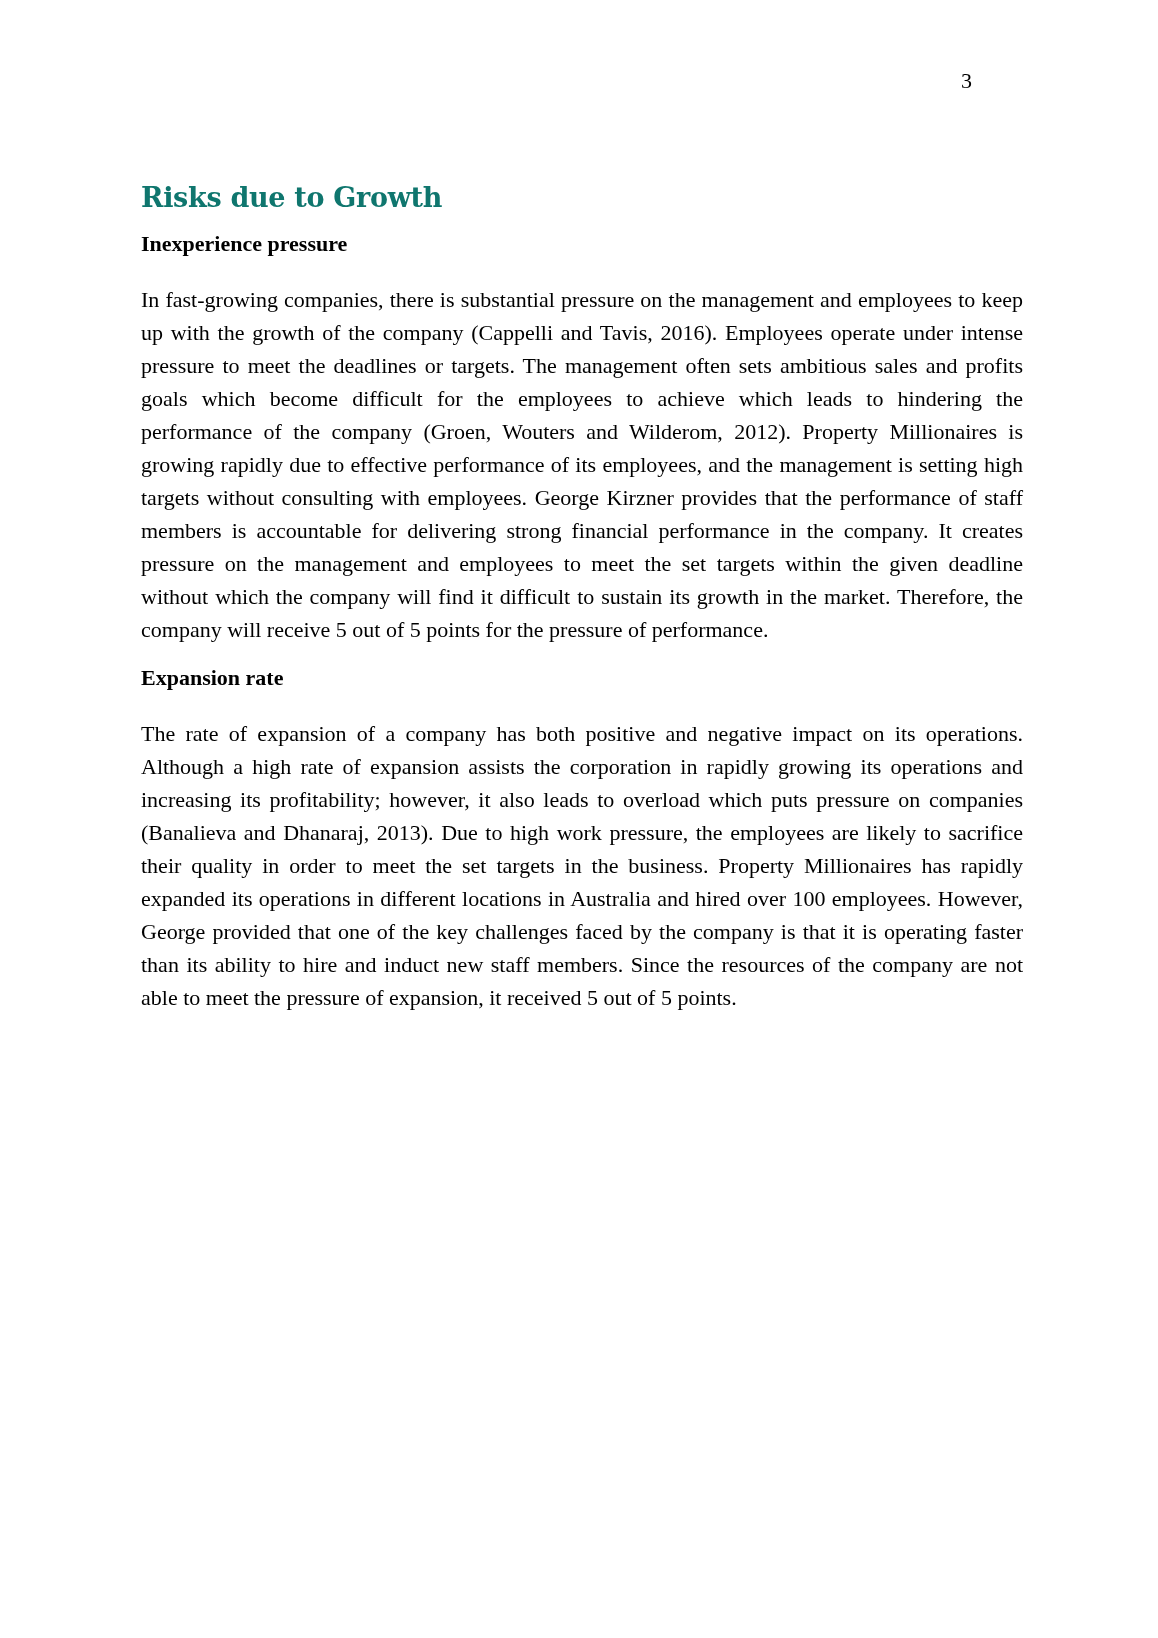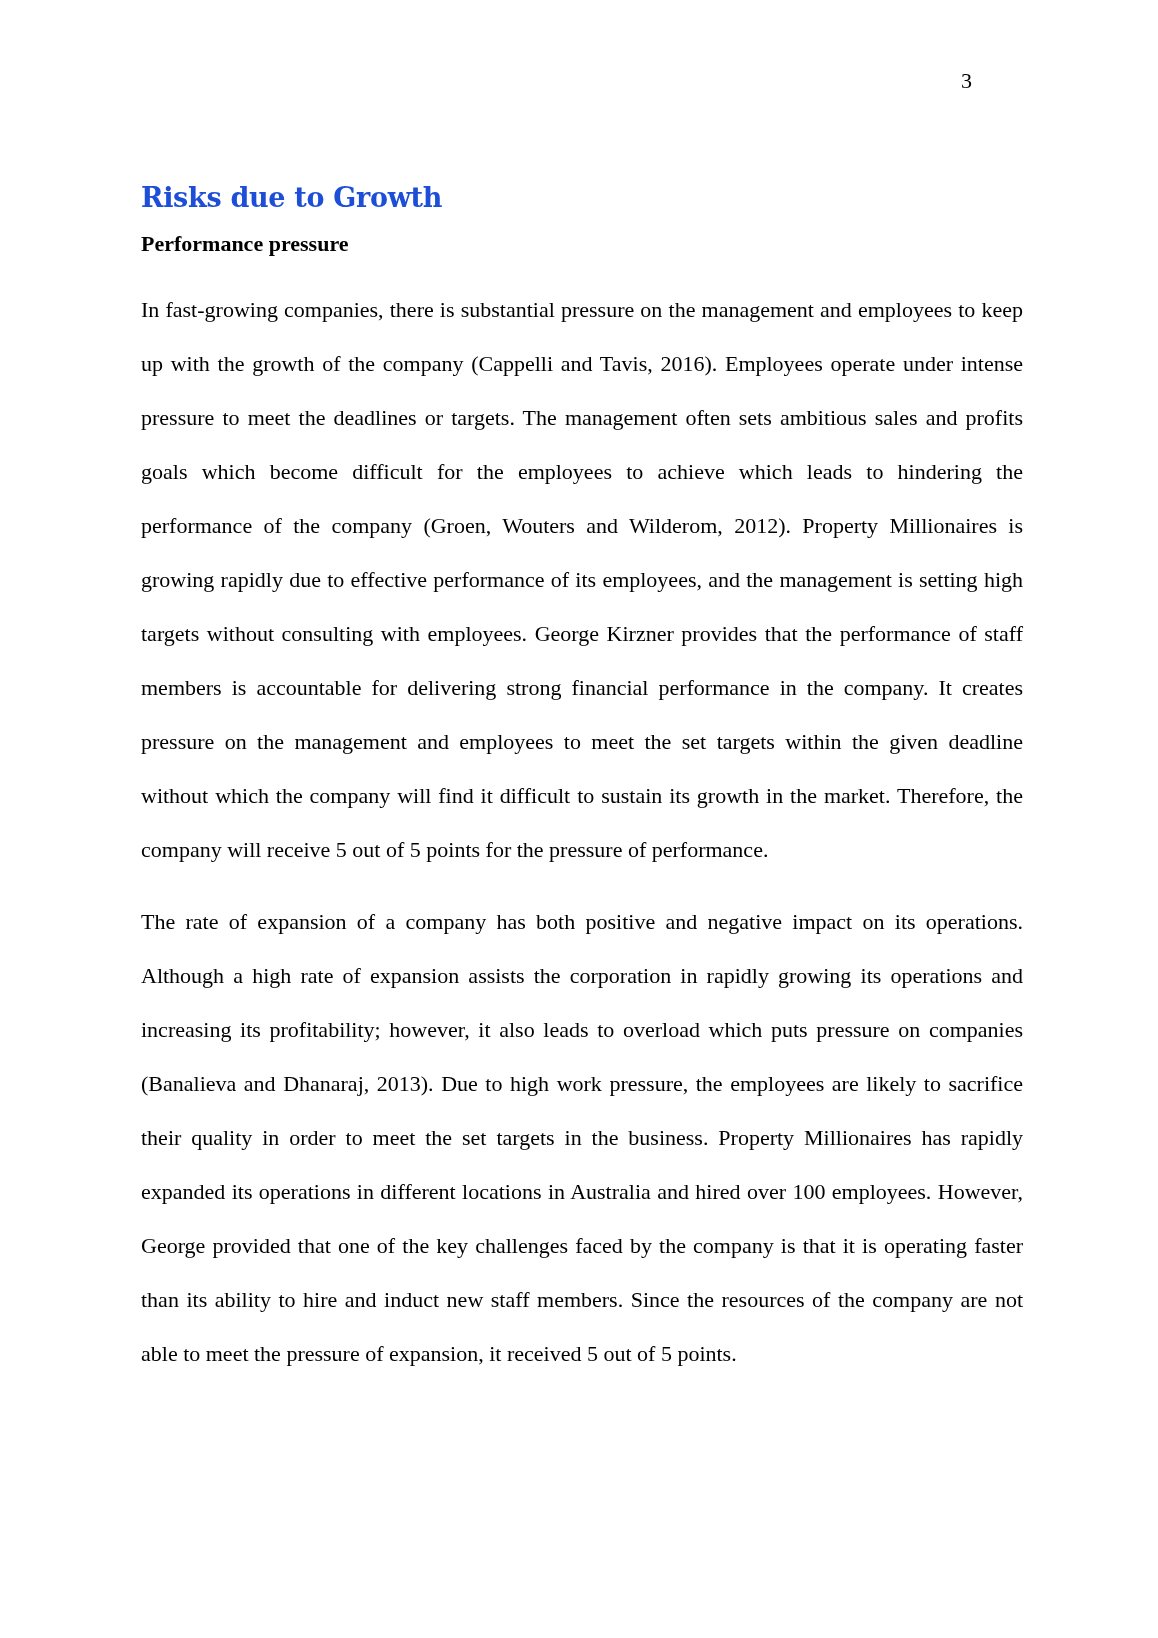--- a/index.html
+++ b/index.html
@@ -8,38 +8,39 @@
   .page-number {
     position: absolute; right: 186px; top: 68px;
     font-family: "Liberation Serif", serif; font-size: 22px; color: #000;
   }
   .content {
     position: absolute; left: 141px; top: 182px; width: 882px;
     font-family: "Liberation Serif", serif; color: #000;
   }
   .heading1 {
     font-family: "DejaVu Serif", serif; font-weight: bold;
-    font-size: 27px; color: #1d4ed8; margin: 0 0 16px 0; line-height: 1.2;
+    font-size: 27px; color: #0f766e; margin: 0 0 16px 0; line-height: 1.2;
     letter-spacing: -0.3px;
   }
   .heading2 {
     font-family: "Liberation Serif", serif; font-weight: bold;
     font-size: 22px; margin: 0 0 24px 0; line-height: 1.3;
   }
   .para {
-    font-size: 22px; line-height: 54px; text-align: justify; margin: 0 0 18px 0;
+    font-size: 22px; line-height: 33px; text-align: justify; margin: 0 0 18px 0;
   }
 </style>
 </head>
 <body>
 
 <div class="page">
   <div class="page-number">3</div>
   <div class="content">
     <h1 class="heading1">Risks due to Growth</h1>
 
-    <h2 class="heading2">Performance pressure</h2>
+    <h2 class="heading2">Inexperience pressure</h2>
     <p class="para">In fast-growing companies, there is substantial pressure on the management and employees to keep up with the growth of the company (Cappelli and Tavis, 2016). Employees operate under intense pressure to meet the deadlines or targets. The management often sets ambitious sales and profits goals which become difficult for the employees to achieve which leads to hindering the performance of the company (Groen, Wouters and Wilderom, 2012). Property Millionaires is growing rapidly due to effective performance of its employees, and the management is setting high targets without consulting with employees. George Kirzner provides that the performance of staff members is accountable for delivering strong financial performance in the company. It creates pressure on the management and employees to meet the set targets within the given deadline without which the company will find it difficult to sustain its growth in the market. Therefore, the company will receive 5 out of 5 points for the pressure of performance.</p>
 
+    <h2 class="heading2">Expansion rate</h2>
     <p class="para">The rate of expansion of a company has both positive and negative impact on its operations. Although a high rate of expansion assists the corporation in rapidly growing its operations and increasing its profitability; however, it also leads to overload which puts pressure on companies (Banalieva and Dhanaraj, 2013). Due to high work pressure, the employees are likely to sacrifice their quality in order to meet the set targets in the business. Property Millionaires has rapidly expanded its operations in different locations in Australia and hired over 100 employees. However, George provided that one of the key challenges faced by the company is that it is operating faster than its ability to hire and induct new staff members. Since the resources of the company are not able to meet the pressure of expansion, it received 5 out of 5 points.</p>
 
   </div>
 </div>
 
 </body></html>

